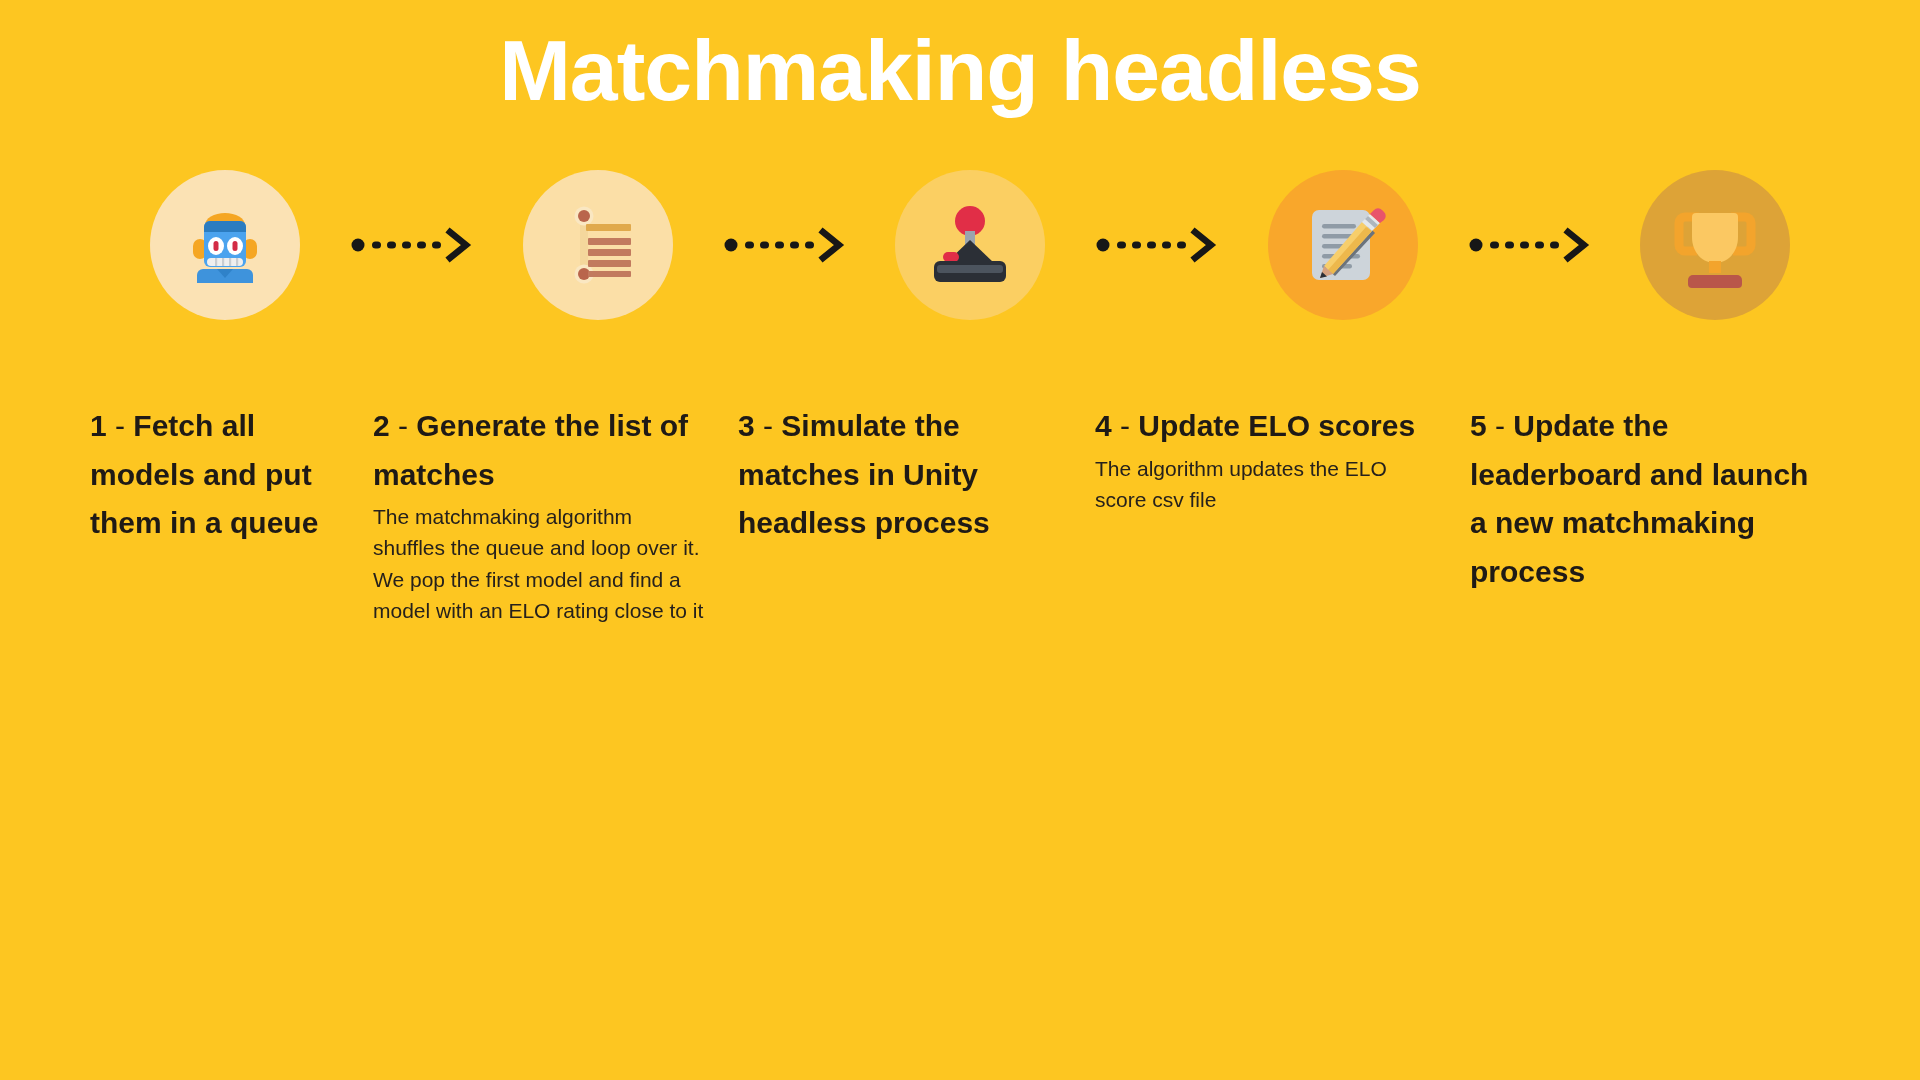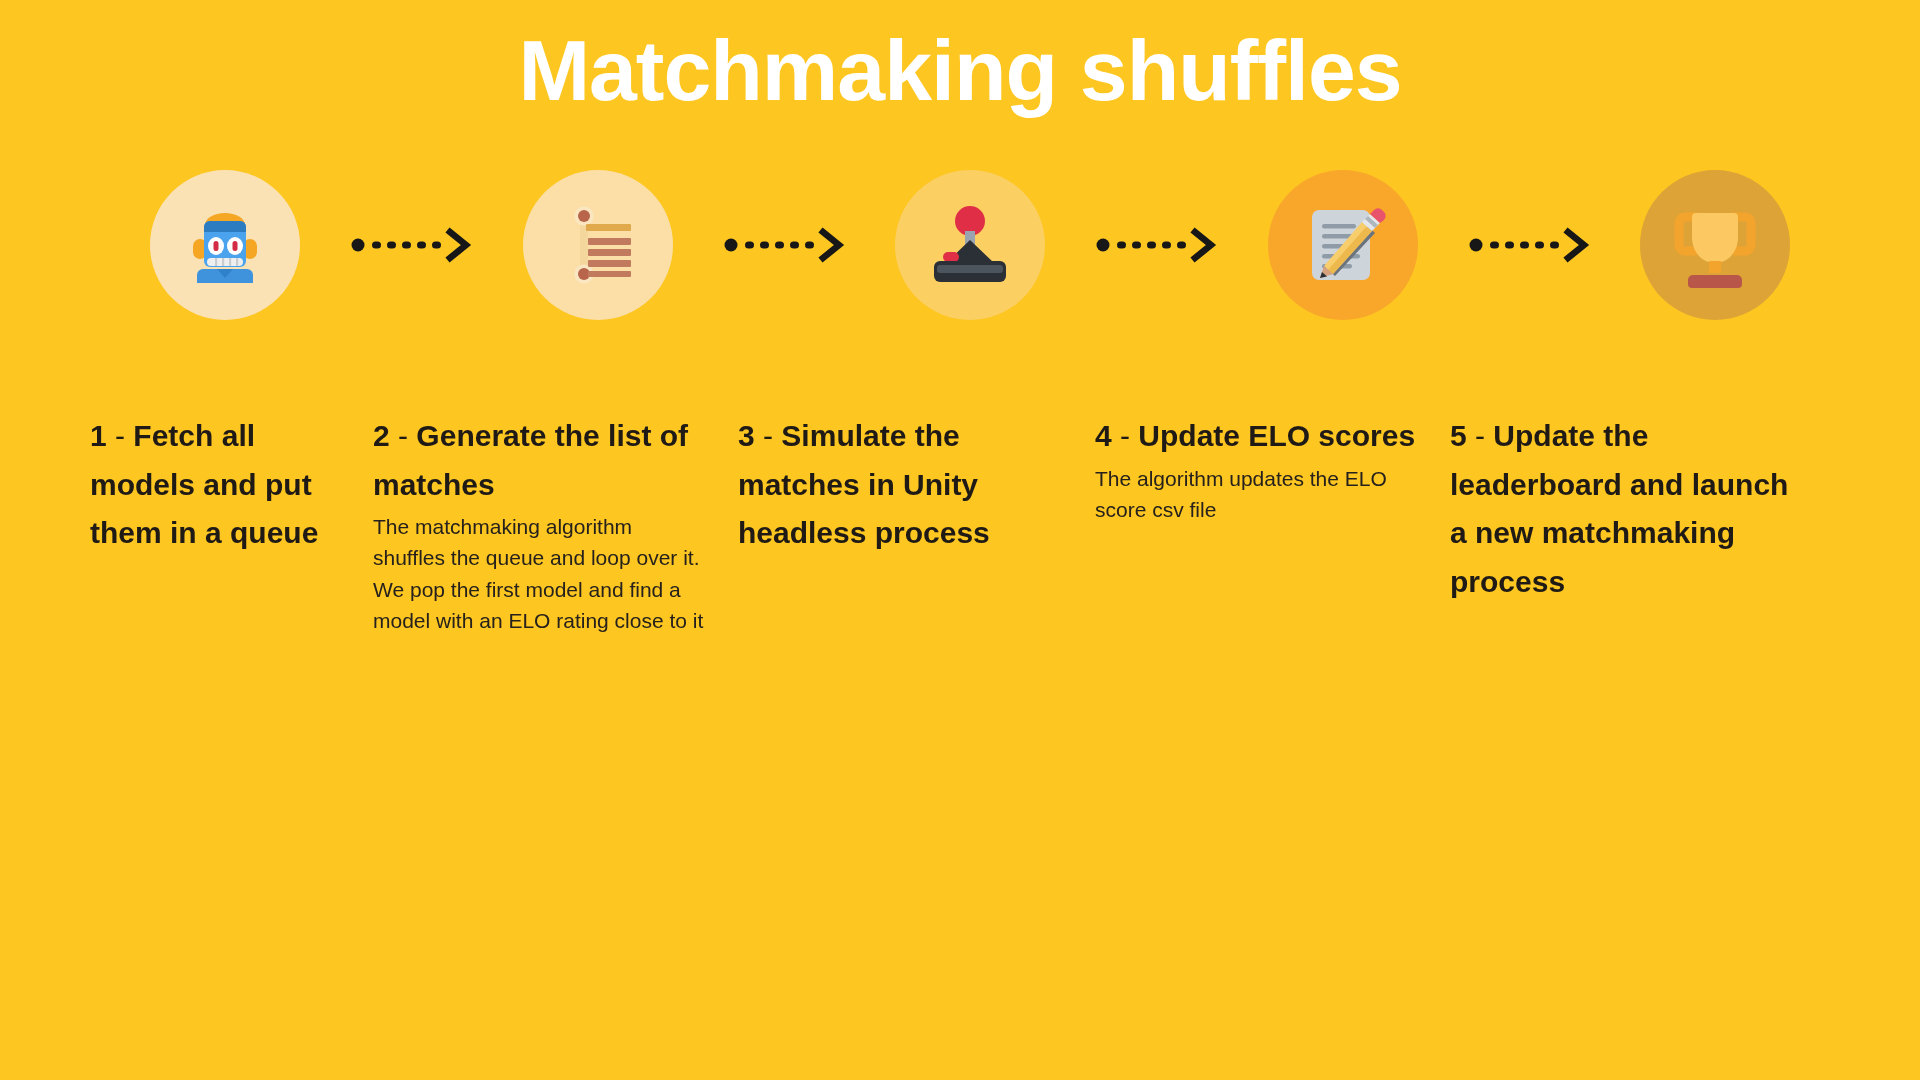--- a/index.html
+++ b/index.html
@@ -74,36 +74,36 @@
     height: 40px;
     display: flex;
     align-items: center;
     justify-content: center;
   }
   .arrow svg { display: block; overflow: visible; }
 
   
   .columns {
     position: absolute;
-    top: 412px;
+    top: 402px;
     left: 0;
     width: 1920px;
     display: flex;
     align-items: flex-start;
   }
 
   .col {
     padding-right: 24px;
   }
 
   .col-1 { width: 355px; padding-left: 90px; }
   .col-2 { width: 375px; padding-left: 18px; }
   .col-3 { width: 365px; padding-left: 8px; }
   .col-4 { width: 355px; padding-left: 0px; }
-  .col-5 { width: 370px; padding-left: 0px; }
+  .col-5 { width: 370px; padding-left: 0px; margin-left: 20px; }
 
   .col-heading {
     font-size: 30px;
     font-weight: bold;
     line-height: 1.62;
     color: #1F1A16;
     margin-bottom: 2px;
   }
 
   .col-heading .num {
@@ -119,21 +119,21 @@
     line-height: 1.49;
     color: #26211C;
     white-space: pre-line;
   }
 </style>
 </head>
 <body>
 
 <div class="slide">
 
-  <div class="title">Matchmaking shuffles</div>
+  <div class="title">Matchmaking headless</div>
 
   <div class="icon-row">
 
     <div class="icon-cell circ-1">
       <span>
         <svg width="92" height="92" viewBox="0 0 92 92">
 
           <ellipse cx="46" cy="26" rx="20" ry="12" fill="#F5A623"></ellipse>
 
           <rect x="14" y="40" width="14" height="20" rx="7" fill="#F5A623"></rect>

